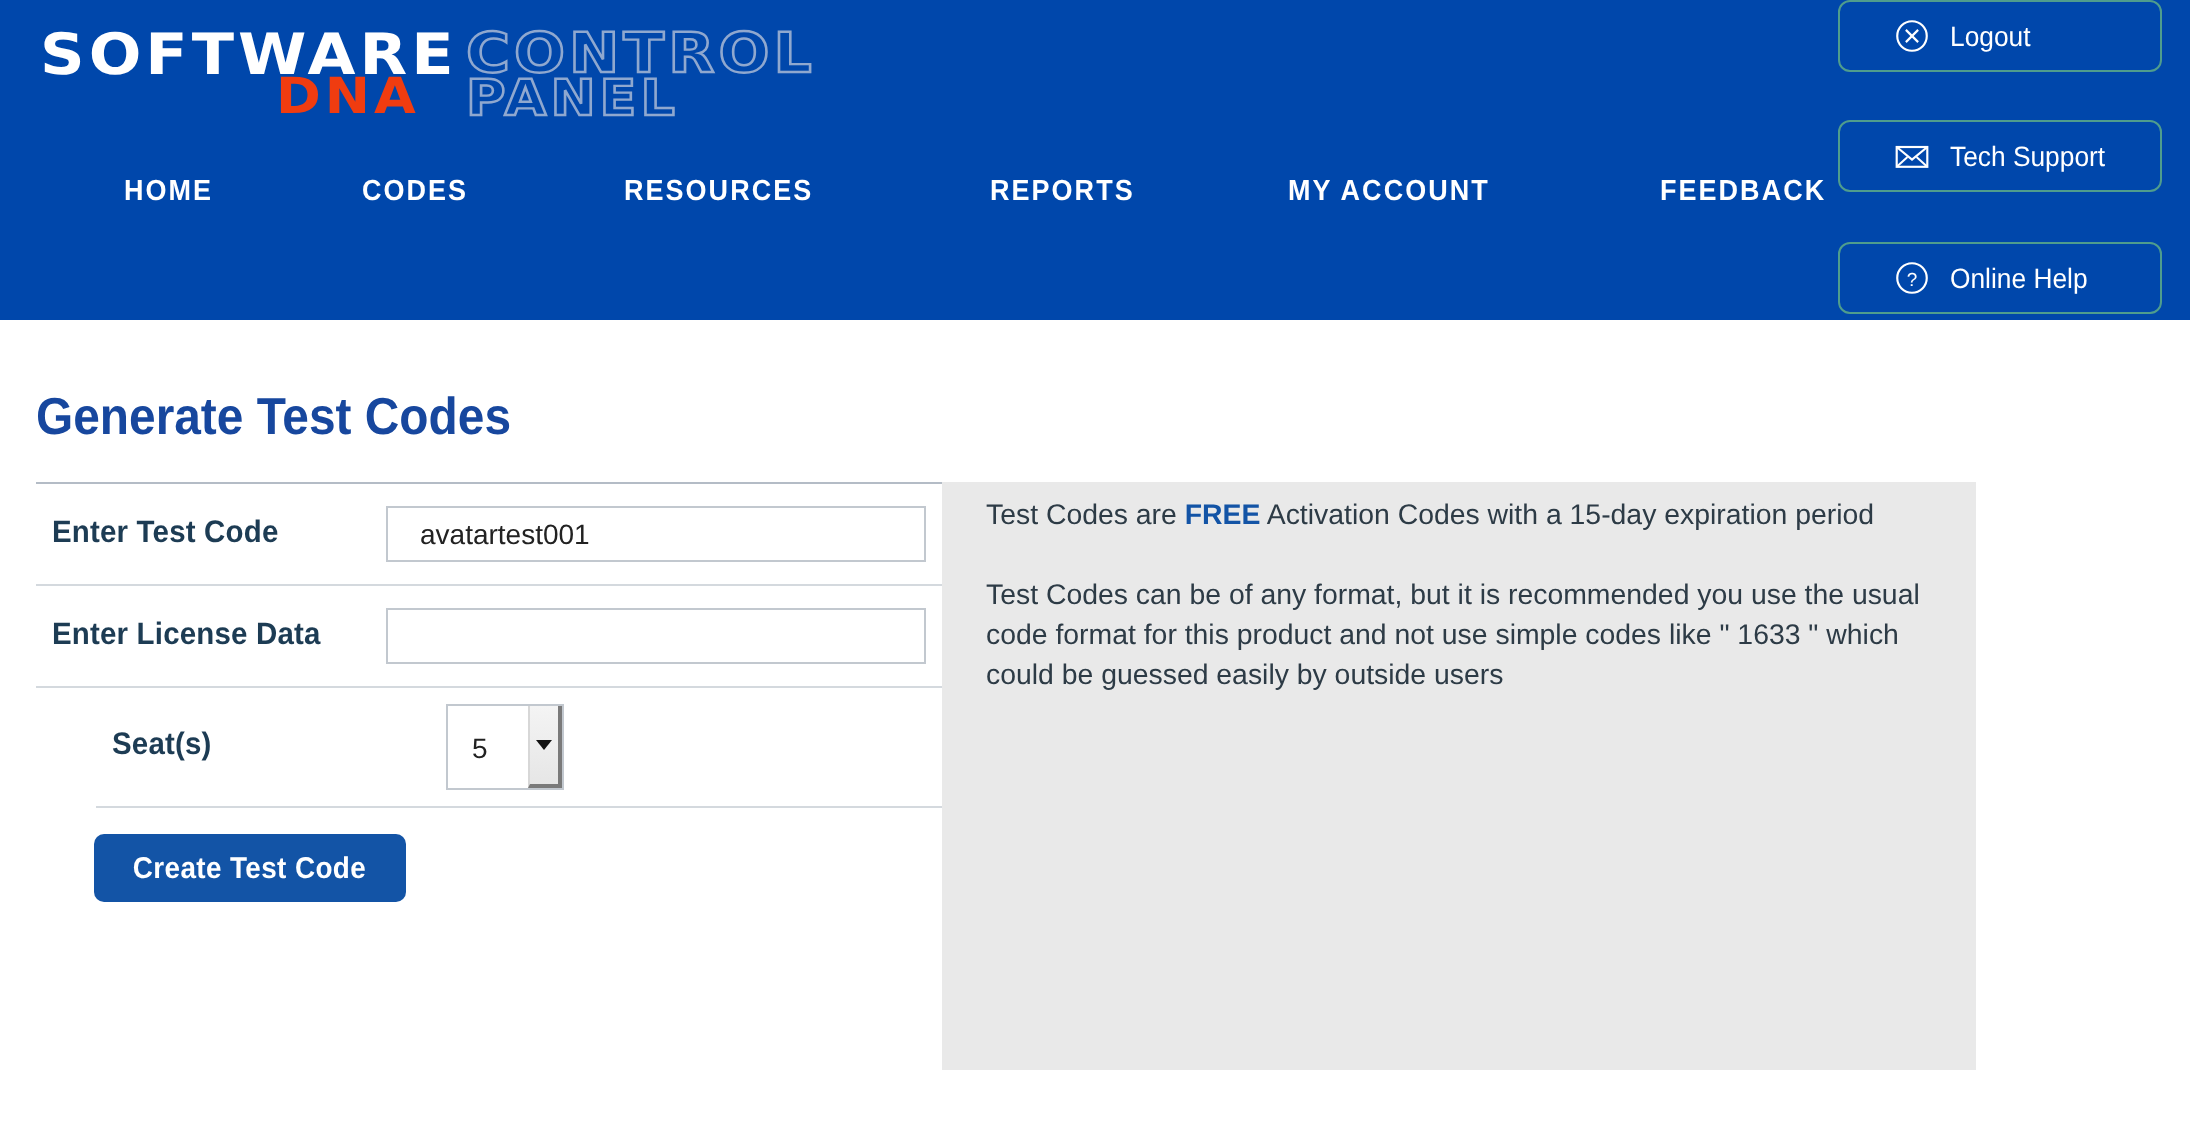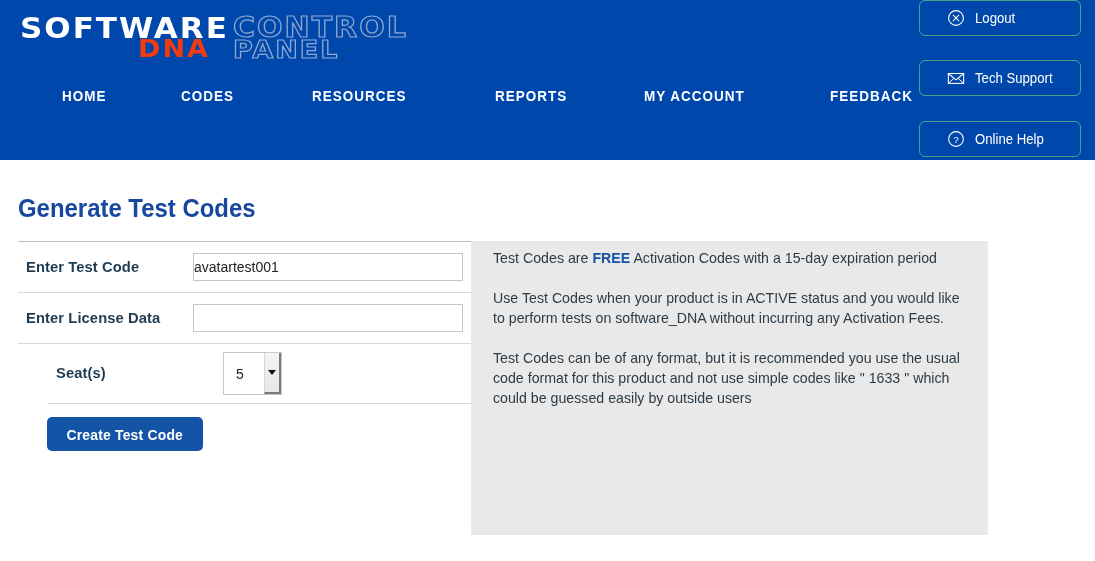--- a/index.html
+++ b/index.html
@@ -234,21 +234,21 @@
     position: absolute;
     left: 175px;
     width: 270px;
     height: 28px;
     border: 1px solid #c2c8cf;
     box-sizing: border-box;
     background: #ffffff;
     font-family: "Liberation Sans", sans-serif;
     font-size: 14px;
     color: #222222;
-    padding: 0 0;
+    padding: 0 16px;
     outline: none;
   }
   #input-testcode { top: 11px; }
   #input-license  { top: 11px; }
 
   
   #btn-create {
     position: absolute;
     left: 29px;
     top: 13px;
@@ -370,15 +370,14 @@
   <div class="form-row" id="row-submit">
     <button id="btn-create">
       <span>Create Test Code</span>
     </button>
   </div>
 
 </div>
 
 <div id="info-panel">
   <p class="info-para"><span>Test Codes are </span><span class="info-strong">FREE</span><span> Activation Codes with a 15-day expiration period</span></p>
-  <p class="info-para">Use Test Codes when your product is in ACTIVE status and you would like to perform tests on software_DNA without incurring any Activation Fees.</p>
   <p class="info-para">Test Codes can be of any format, but it is recommended you use the usual code format for this product and not use simple codes like " 1633 " which could be guessed easily by outside users</p>
 </div>
 
 </body></html>

